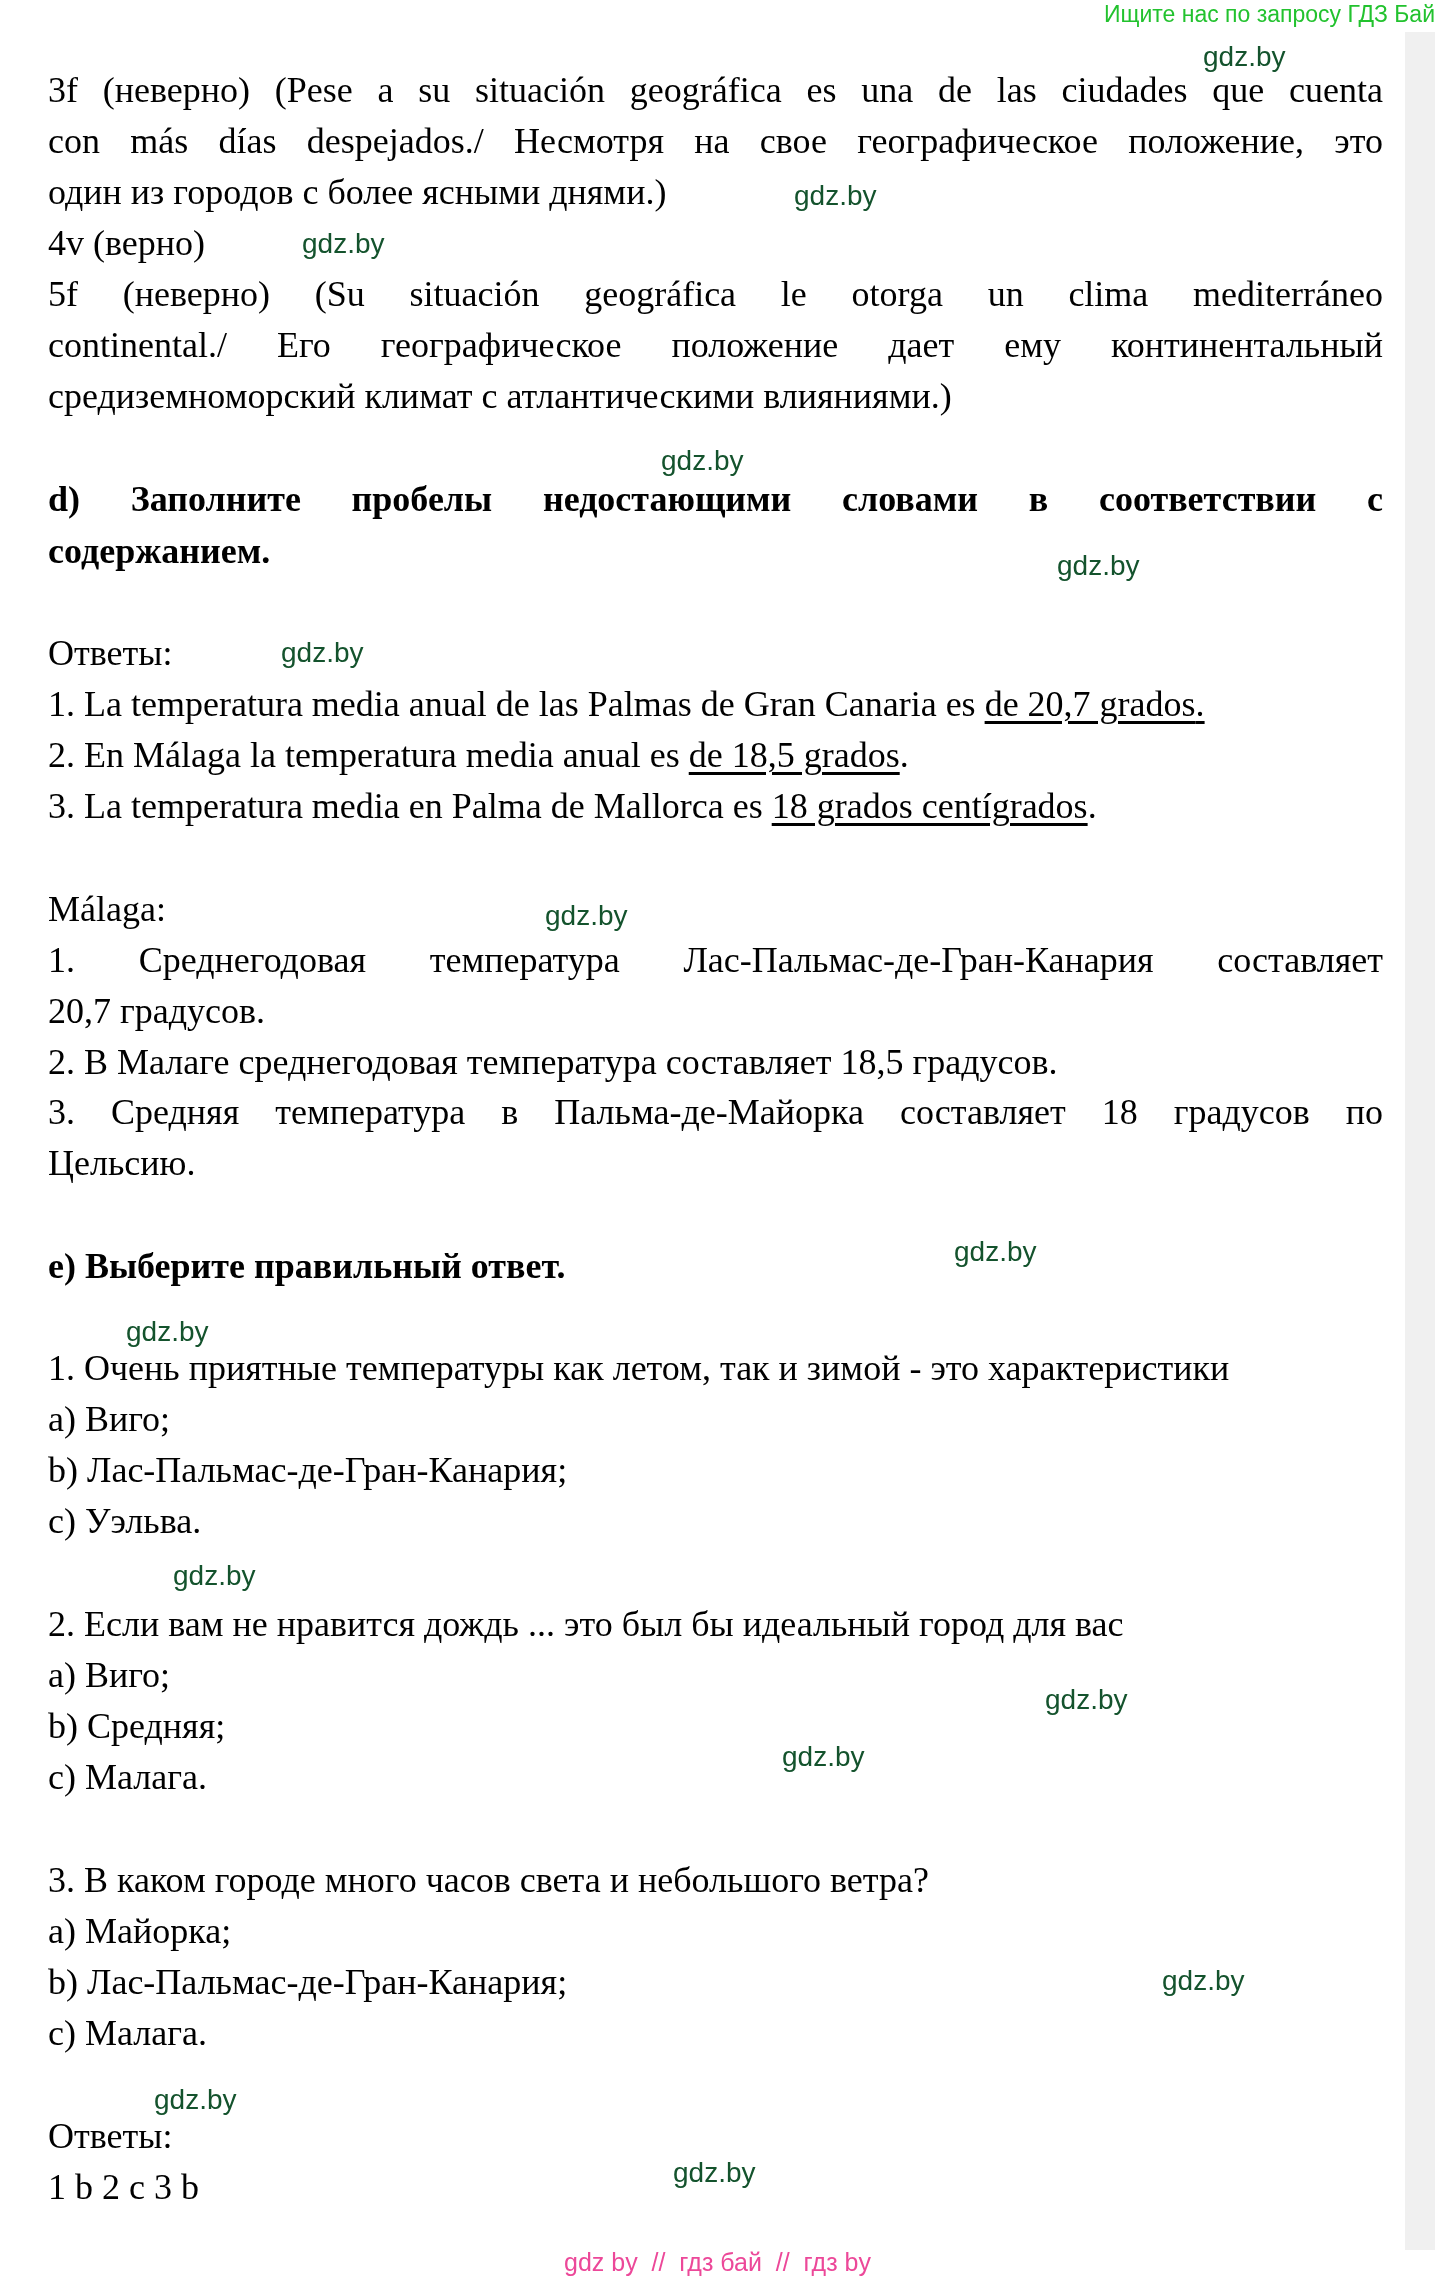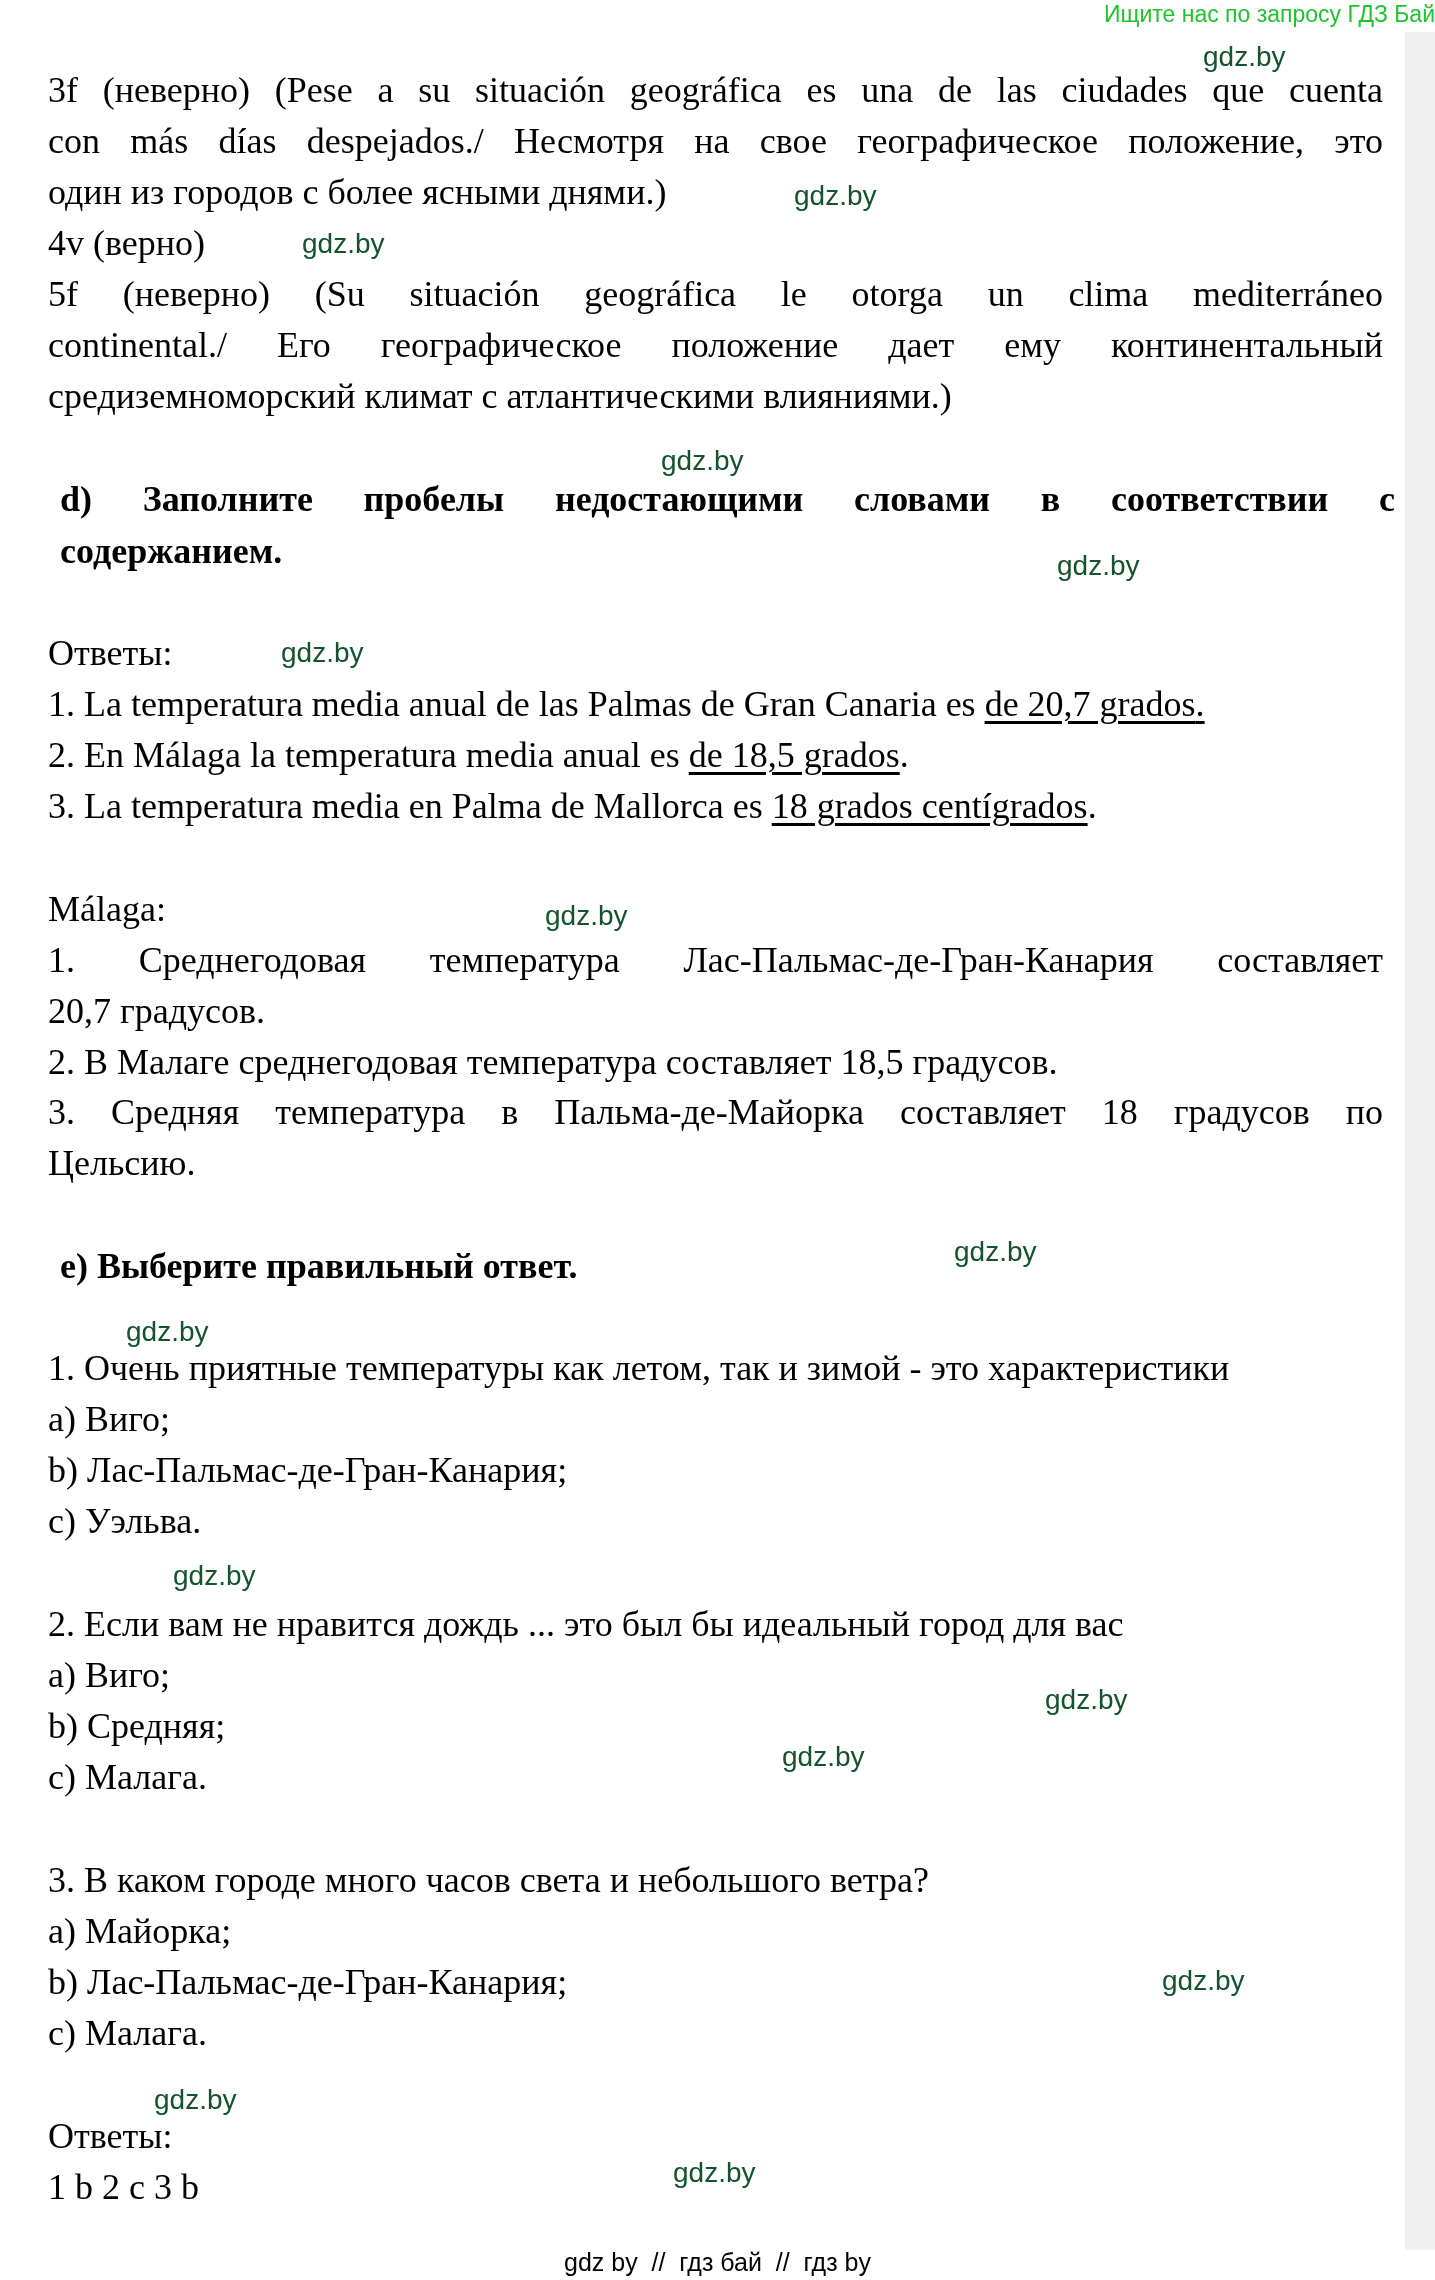--- a/index.html
+++ b/index.html
@@ -12,30 +12,30 @@
   .side-strip {
     position: absolute; left: 1405px; top: 32px; width: 30px; height: 2218px;
     background: #f0f0f0;
   }
   .line {
     position: absolute; left: 48px; width: 1335px; height: 51px;
     font-family: "Liberation Serif", serif; font-size: 36px; line-height: 51px;
     color: #000; white-space: nowrap;
   }
   .line.just { text-align: justify; text-align-last: justify; white-space: normal; overflow: hidden; }
-  .line.bold { font-weight: bold; margin-left: 12px; }
+  .line.bold { font-weight: bold; }
   .u { text-decoration: underline; text-decoration-thickness: 3px; text-underline-offset: 5px; text-align: center; }
   .wm {
     position: absolute; font-family: "Liberation Sans", sans-serif; font-size: 28px;
     line-height: 32px; color: #14532d; white-space: nowrap;
   }
   .footer {
     position: absolute; left: 0; top: 2246px; width: 1435px; height: 32px;
     text-align: center; font-family: "Liberation Sans", sans-serif; font-size: 25px;
-    line-height: 32px; color: #000000; white-space: pre;
+    line-height: 32px; color: #ec4899; white-space: pre;
   }
 </style>
 </head>
 <body>
 
 <div class="banner">Ищите нас по запросу ГДЗ Бай</div>
 <div class="side-strip"></div>
 
 <div class="line just" style="top:65px">3f  (неверно) (Pese a su situación geográfica es una de las ciudades que cuenta</div>
 <div class="line just" style="top:116px">con más días despejados./ Несмотря на свое географическое положение, это</div>

